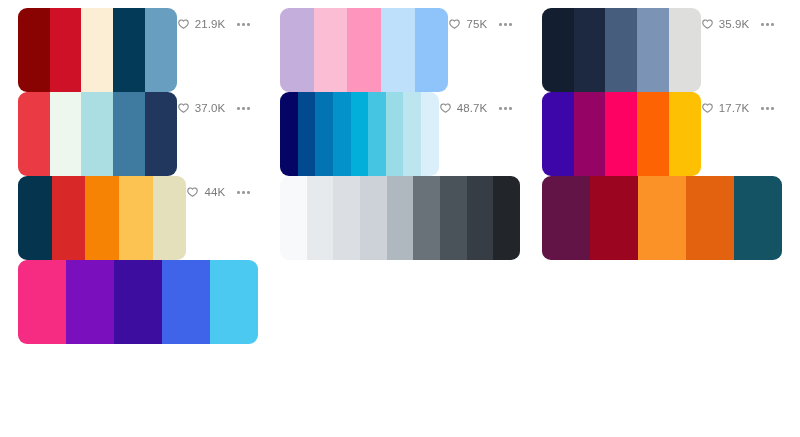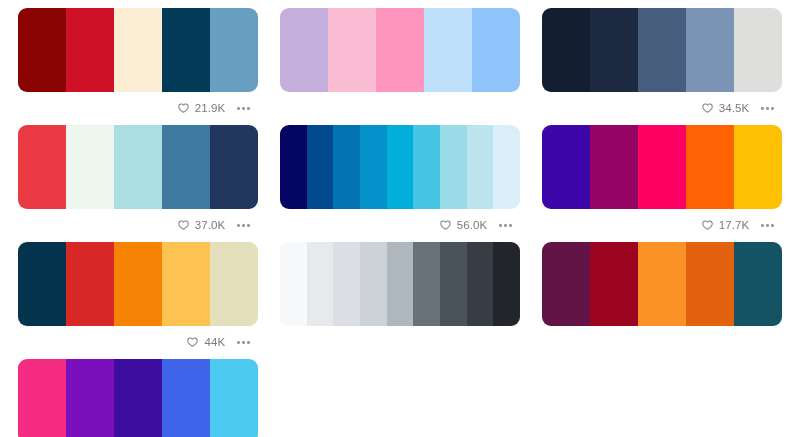--- a/index.html
+++ b/index.html
@@ -19,21 +19,21 @@
     display: grid;
     grid-template-columns: repeat(3, 1fr);
     column-gap: 22px;
     row-gap: 0px;
     align-content: start;
   }
 
   .palette-card {
     width: 100%;
     display: flex;
-    flex-direction: column;
+    flex-direction: row;
   }
 
   .swatch-strip {
     width: 100%;
     height: 84px;
     border-radius: 9px;
     overflow: hidden;
     display: flex;
     flex-direction: row;
   }
@@ -120,37 +120,52 @@
       </div>
     </div>
     <div class="palette-card">
       <div class="swatch-strip">
         <div class="swatch" style="background: rgb(196, 174, 219);"></div>
         <div class="swatch" style="background: rgb(251, 189, 212);"></div>
         <div class="swatch" style="background: rgb(253, 149, 189);"></div>
         <div class="swatch" style="background: rgb(190, 224, 251);"></div>
         <div class="swatch" style="background: rgb(143, 196, 251);"></div>
       </div>
+      <div class="card-meta">
+        <div class="like-group">
+          <span class="heart-icon">
+            <svg viewBox="0 0 24 24" fill="none" stroke="currentColor" stroke-width="2.1" stroke-linecap="round" stroke-linejoin="round" aria-hidden="true">
+              <path d="M20.8 8.6c0 4.9-8.8 10.4-8.8 10.4S3.2 13.5 3.2 8.6a4.8 4.8 0 0 1 8.8-2.7 4.8 4.8 0 0 1 8.8 2.7z"></path>
+            </svg>
+          </span>
+          <span class="like-count">75K</span>
+        </div>
+        <div class="more-menu">
+          <span class="dot"></span>
+          <span class="dot"></span>
+          <span class="dot"></span>
+        </div>
+      </div>
     </div>
     <div class="palette-card">
       <div class="swatch-strip">
         <div class="swatch" style="background: rgb(19, 31, 49);"></div>
         <div class="swatch" style="background: rgb(29, 41, 65);"></div>
         <div class="swatch" style="background: rgb(70, 93, 125);"></div>
         <div class="swatch" style="background: rgb(123, 147, 180);"></div>
         <div class="swatch" style="background: rgb(222, 223, 220);"></div>
       </div>
       <div class="card-meta">
         <div class="like-group">
           <span class="heart-icon">
             <svg viewBox="0 0 24 24" fill="none" stroke="currentColor" stroke-width="2.1" stroke-linecap="round" stroke-linejoin="round" aria-hidden="true">
               <path d="M20.8 8.6c0 4.9-8.8 10.4-8.8 10.4S3.2 13.5 3.2 8.6a4.8 4.8 0 0 1 8.8-2.7 4.8 4.8 0 0 1 8.8 2.7z"></path>
             </svg>
           </span>
-          <span class="like-count">34.5K</span>
+          <span class="like-count">35.9K</span>
         </div>
         <div class="more-menu">
           <span class="dot"></span>
           <span class="dot"></span>
           <span class="dot"></span>
         </div>
       </div>
     </div>
     <div class="palette-card">
       <div class="swatch-strip">
@@ -188,21 +203,21 @@
         <div class="swatch" style="background: rgb(189, 229, 240);"></div>
         <div class="swatch" style="background: rgb(218, 239, 250);"></div>
       </div>
       <div class="card-meta">
         <div class="like-group">
           <span class="heart-icon">
             <svg viewBox="0 0 24 24" fill="none" stroke="currentColor" stroke-width="2.1" stroke-linecap="round" stroke-linejoin="round" aria-hidden="true">
               <path d="M20.8 8.6c0 4.9-8.8 10.4-8.8 10.4S3.2 13.5 3.2 8.6a4.8 4.8 0 0 1 8.8-2.7 4.8 4.8 0 0 1 8.8 2.7z"></path>
             </svg>
           </span>
-          <span class="like-count">56.0K</span>
+          <span class="like-count">48.7K</span>
         </div>
         <div class="more-menu">
           <span class="dot"></span>
           <span class="dot"></span>
           <span class="dot"></span>
         </div>
       </div>
     </div>
     <div class="palette-card">
       <div class="swatch-strip">

